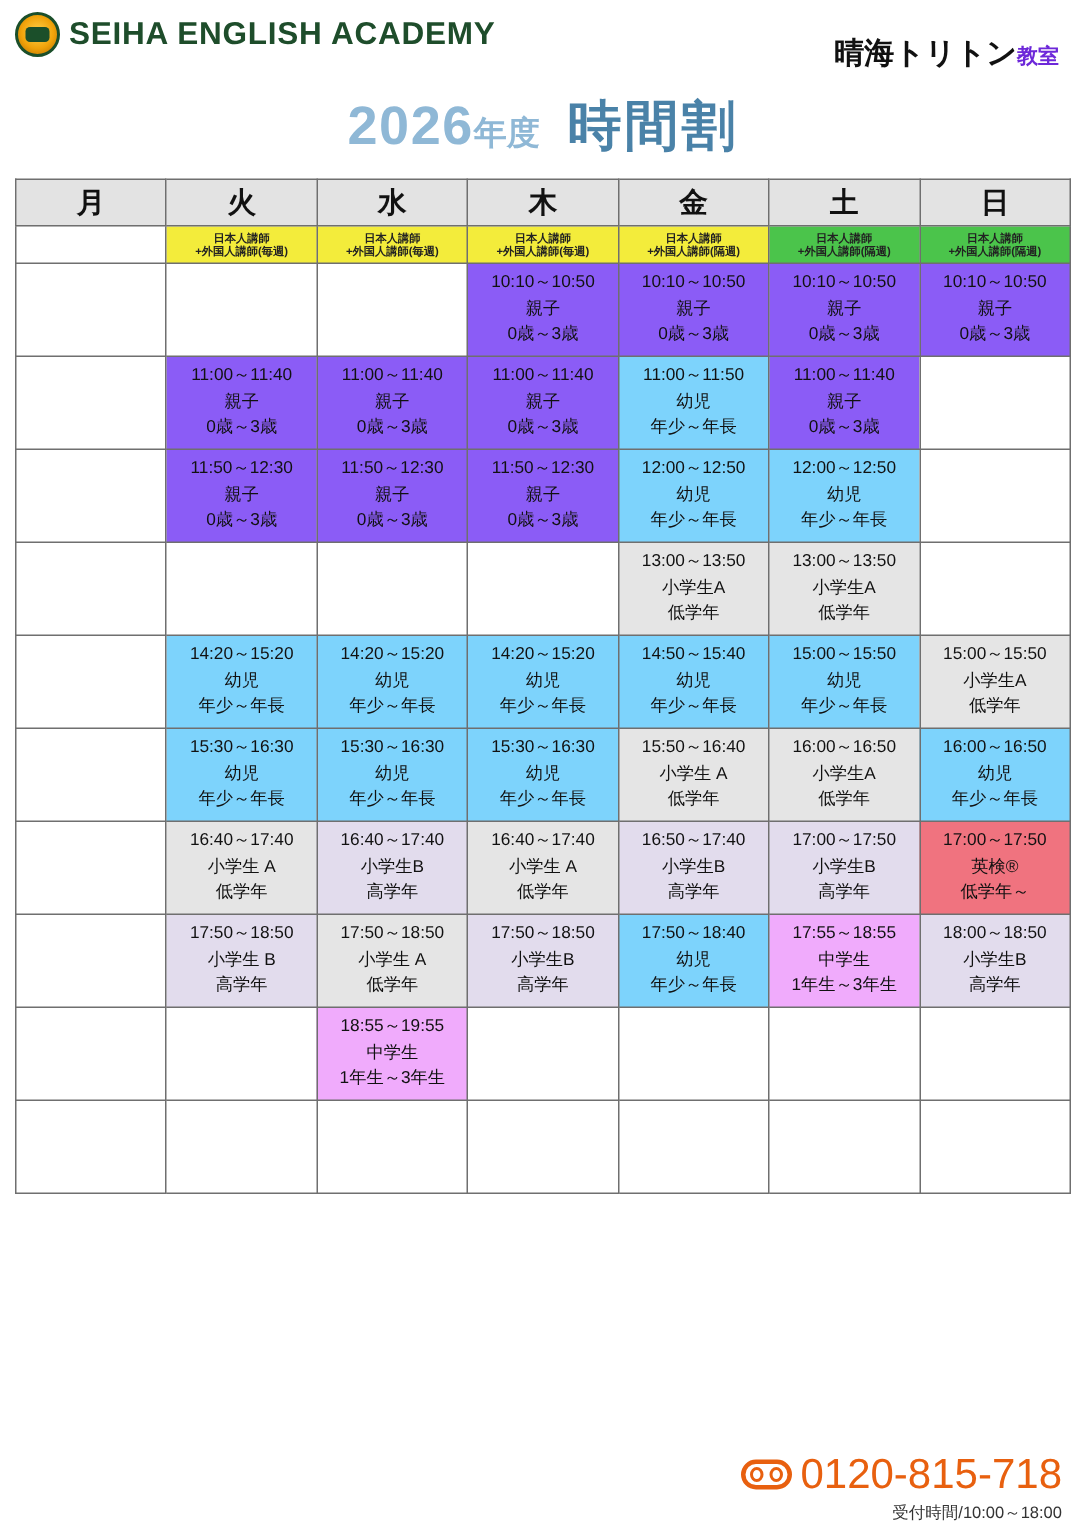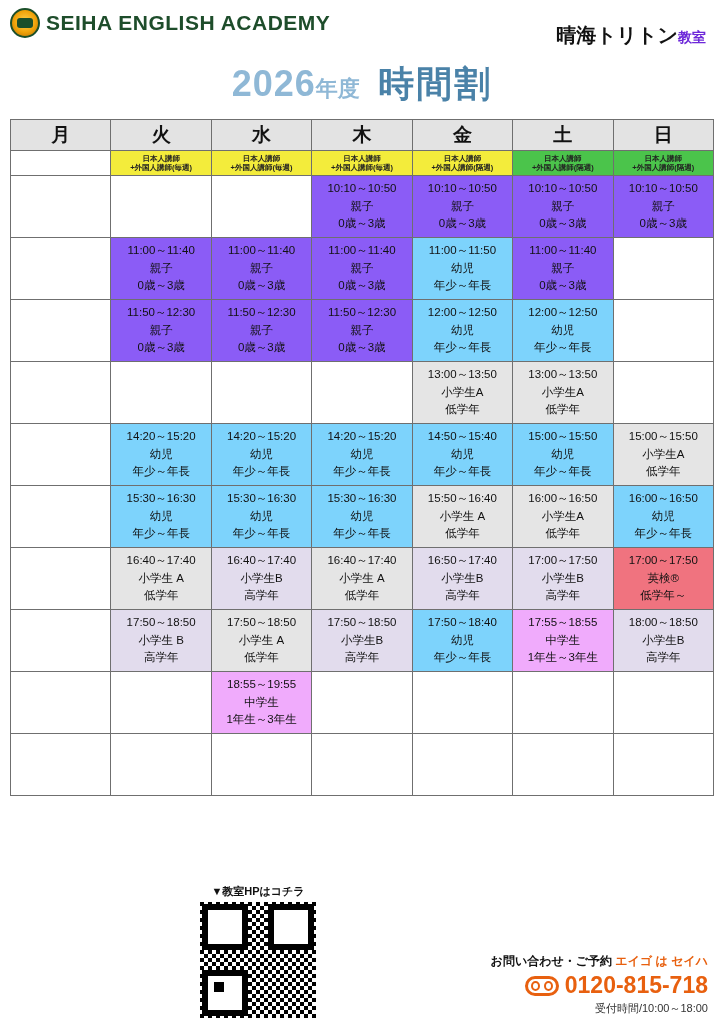--- a/index.html
+++ b/index.html
@@ -154,21 +154,21 @@
     width:34px;height:20px;border:3px solid #e8600f;border-radius:10px;
     position:relative;box-sizing:border-box;
   }
   .freedial::before,.freedial::after{
     content:"";position:absolute;top:2px;width:9px;height:10px;
     border:2px solid #e8600f;border-radius:50%;box-sizing:border-box;
   }
   .freedial::before{left:3px;}
   .freedial::after{right:3px;}
   .phone-num{
-    font-size:23px;font-weight:bold;color:#e8600f;letter-spacing:0px;
+    font-size:28px;font-weight:normal;color:#e8600f;letter-spacing:0px;
   }
   .hours{
     font-size:11px;color:#333;margin-top:2px;
   }
 </style>
 </head>
 <body>
 
 <div class="header">
   <div class="logo-wrap">
@@ -476,30 +476,20 @@
         <td class="cell c-white"></td>
         <td class="cell c-white"></td>
         <td class="cell c-white"></td>
         <td class="cell c-white"></td>
         <td class="cell c-white"></td>
       </tr>
     </tbody>
 </table>
 
 <div class="footer">
-  <div class="qr-block">
-    <div class="qr-caption">▼教室HPはコチラ</div>
-    <div class="qr">
-        <div class="qr-b"></div>
-      </div>
-  </div>
   <div class="contact">
-    <div class="contact-line1">
-      <span>お問い合わせ・ご予約</span>
-      <span class="brand">エイゴ は セイハ</span>
-    </div>
     <div class="phone-row">
       <span class="freedial"></span>
       <span class="phone-num">0120-815-718</span>
     </div>
     <div class="hours">受付時間/10:00～18:00</div>
   </div>
 </div>
 
 </body></html>

